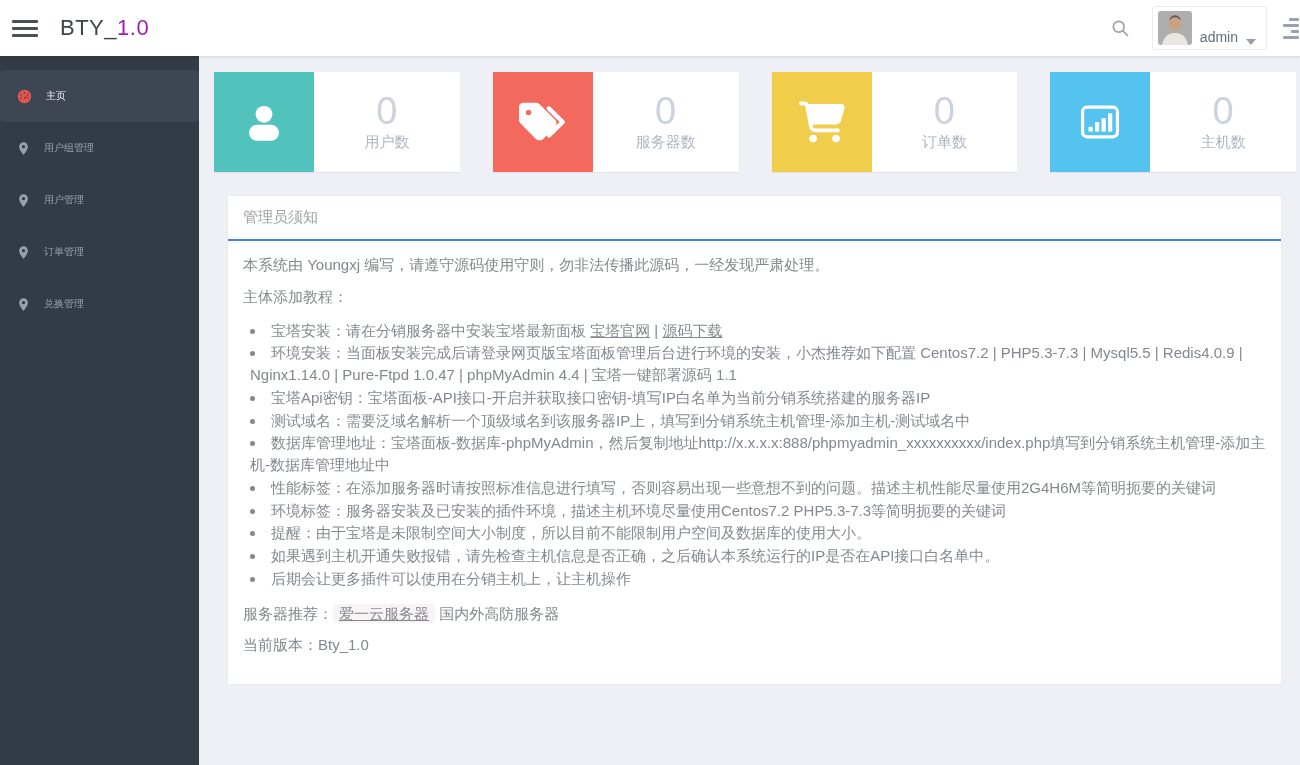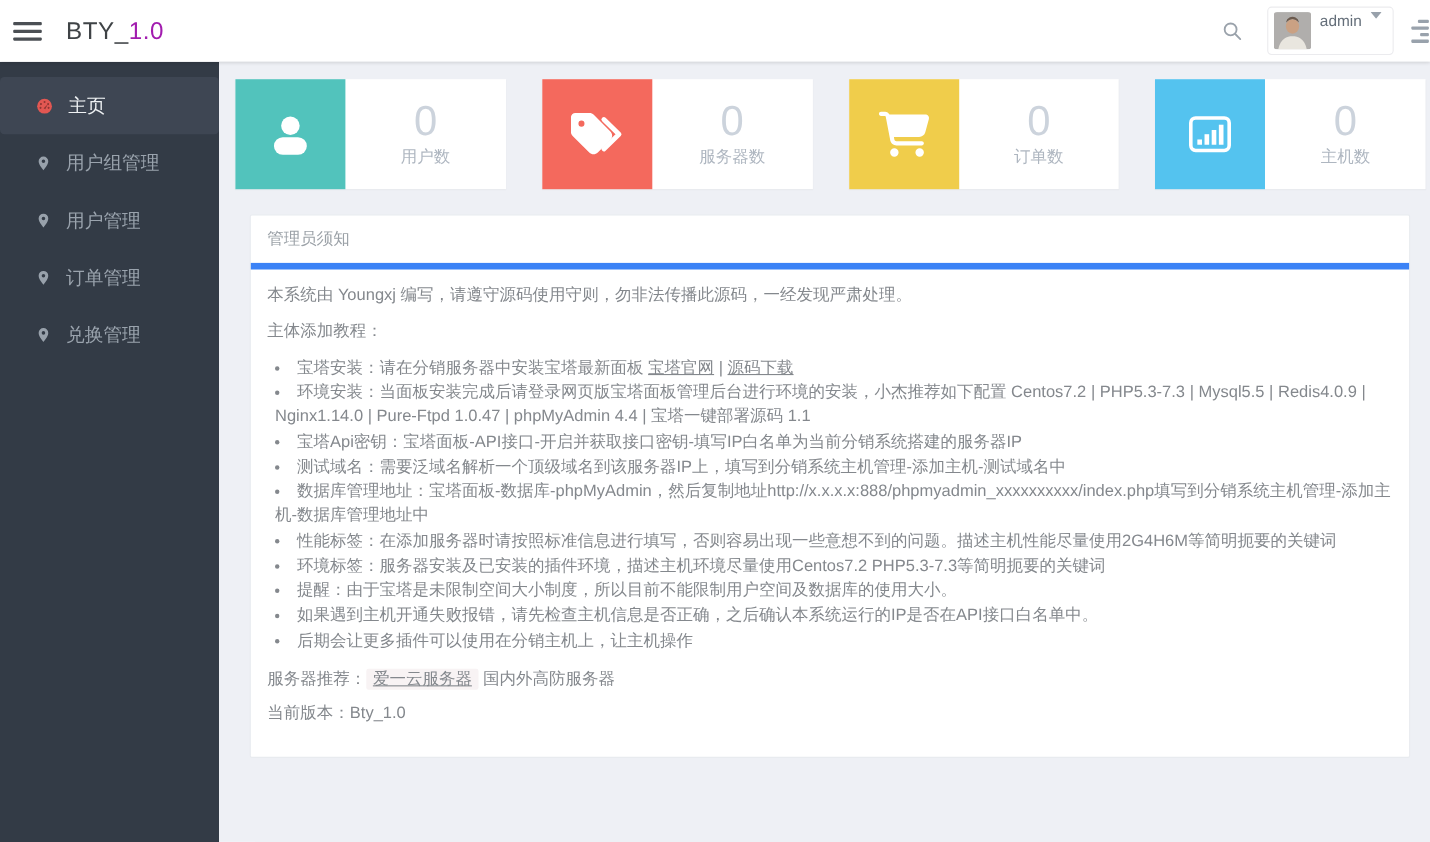--- a/index.html
+++ b/index.html
@@ -7,47 +7,47 @@
   
   .header{position:fixed;top:0;left:0;width:1300px;height:56px;background:#fff;
     display:flex;align-items:center;z-index:20;box-shadow:0 1px 3px rgba(0,0,0,.12);}
   .hamburger{margin-left:10px;width:26px;display:flex;flex-direction:column;gap:4px;cursor:pointer;padding:6px 2px;}
   .hamburger span{display:block;height:3px;background:#4b4f54;border-radius:1px;}
   .logo{margin-left:20px;font-size:22px;color:#3f4346;letter-spacing:.5px;}
   .logo .ver{color:#f2706d;}
   .header-right{margin-left:auto;display:flex;align-items:center;}
   .search-btn{margin-right:22px;cursor:pointer;display:flex;align-items:center;}
   .admin-box{border:1px solid #ebebee;border-radius:4px;background:#fff;display:flex;
-    align-items:flex-start;gap:8px;padding:4px 10px 4px 5px;margin-right:16px;cursor:pointer;}
+    align-items:flex-end;gap:8px;padding:4px 10px 4px 5px;margin-right:16px;cursor:pointer;}
   .admin-name{font-size:14px;color:#646e79;}
   .avatar{width:34px;height:34px;border-radius:3px;overflow:hidden;flex:none;}
   .right-icon{display:flex;flex-direction:column;gap:3px;align-items:flex-end;width:16px;margin-right:1px;}
   .right-icon i{display:block;height:3px;background:#99a2ac;border-radius:1px;}
   .right-icon i:nth-child(1){width:10px;}
   .right-icon i:nth-child(2){width:16px;}
   .right-icon i:nth-child(3){width:8px;}
   .right-icon i:nth-child(4){width:16px;}
   
   .sidebar{position:fixed;top:56px;left:0;bottom:0;width:199px;background:#333b46;padding-top:14px;}
-  .nav-item{height:52px;display:flex;align-items:center;gap:13px;padding:0 32px;
-    color:#9aa3ad;font-size:17px;cursor:pointer;}
+  .nav-item{height:52px;display:flex;align-items:center;gap:13px;padding:0 16px;
+    color:#9aa3ad;font-size:10px;cursor:pointer;}
   .nav-item.active{background:#3e4653;color:#eef1f3;border-radius:4px;}
   .nav-item svg{flex:none;}
   
   .main{position:absolute;top:56px;left:199px;right:0;bottom:0;background:#eef0f5;
     overflow:hidden;padding:16px 4px 0 15px;box-sizing:border-box;}
   .stats{display:flex;gap:33px;}
   .stat-card{flex:1;height:100px;display:flex;background:#fff;box-shadow:0 1px 1px rgba(0,0,0,.05);}
   .stat-icon{width:100px;height:100px;flex:none;display:flex;align-items:center;justify-content:center;}
   .stat-right{flex:1;display:flex;flex-direction:column;align-items:center;justify-content:center;gap:3px;}
   .stat-value{font-size:38px;line-height:1;color:#ccd3dc;}
   .stat-label{font-size:15px;color:#aeb6c0;}
   
   .panel{margin:23px 14px 0 13px;background:#fff;border:1px solid #e8ebef;border-radius:2px;}
-  .panel-head{padding:12px 15px;border-bottom:6px solid #3b82f6;color:#9ba1a7;font-size:15px;}
+  .panel-head{padding:12px 15px;border-bottom:2px solid #3b82f6;color:#9ba1a7;font-size:15px;}
   .panel-body{padding:13px 15px 18px;color:#84888d;font-size:15px;line-height:1.45;}
   .panel-body p{margin:0 0 10px;}
   .panel-body ul{margin:12px 0 13px;padding-left:7px;list-style-position:inside;}
   .panel-body li{margin:0 0 1px;}
   .tlink{color:inherit;text-decoration:underline;cursor:pointer;}
   .hl-link{color:inherit;text-decoration:underline;background:#f8f3f4;padding:1px 6px;border-radius:2px;cursor:pointer;text-align:right;}
   .version-line{margin-bottom:0;}
 </style>
 </head>
 <body>

